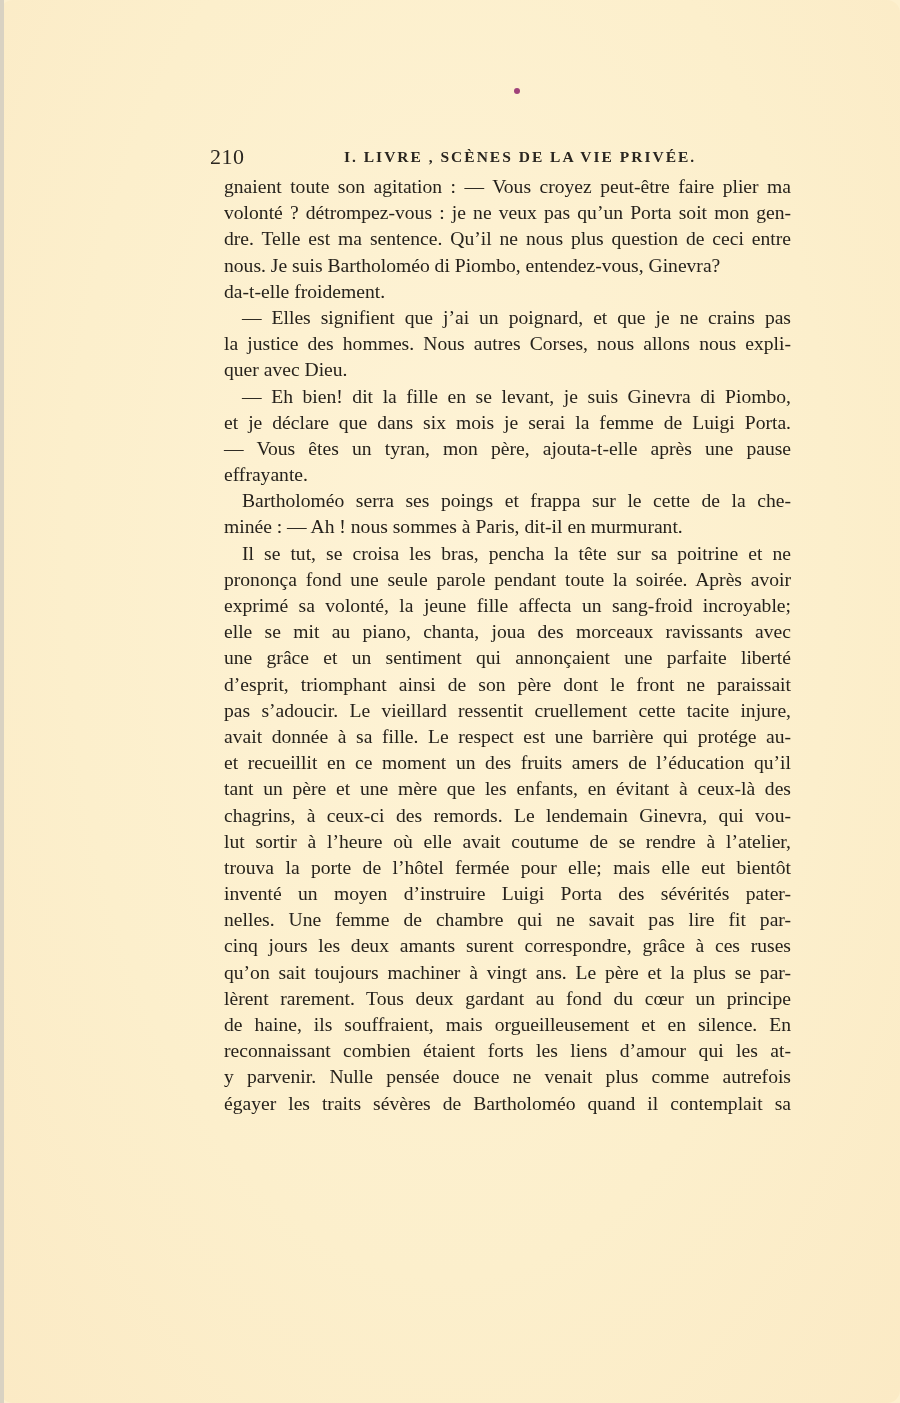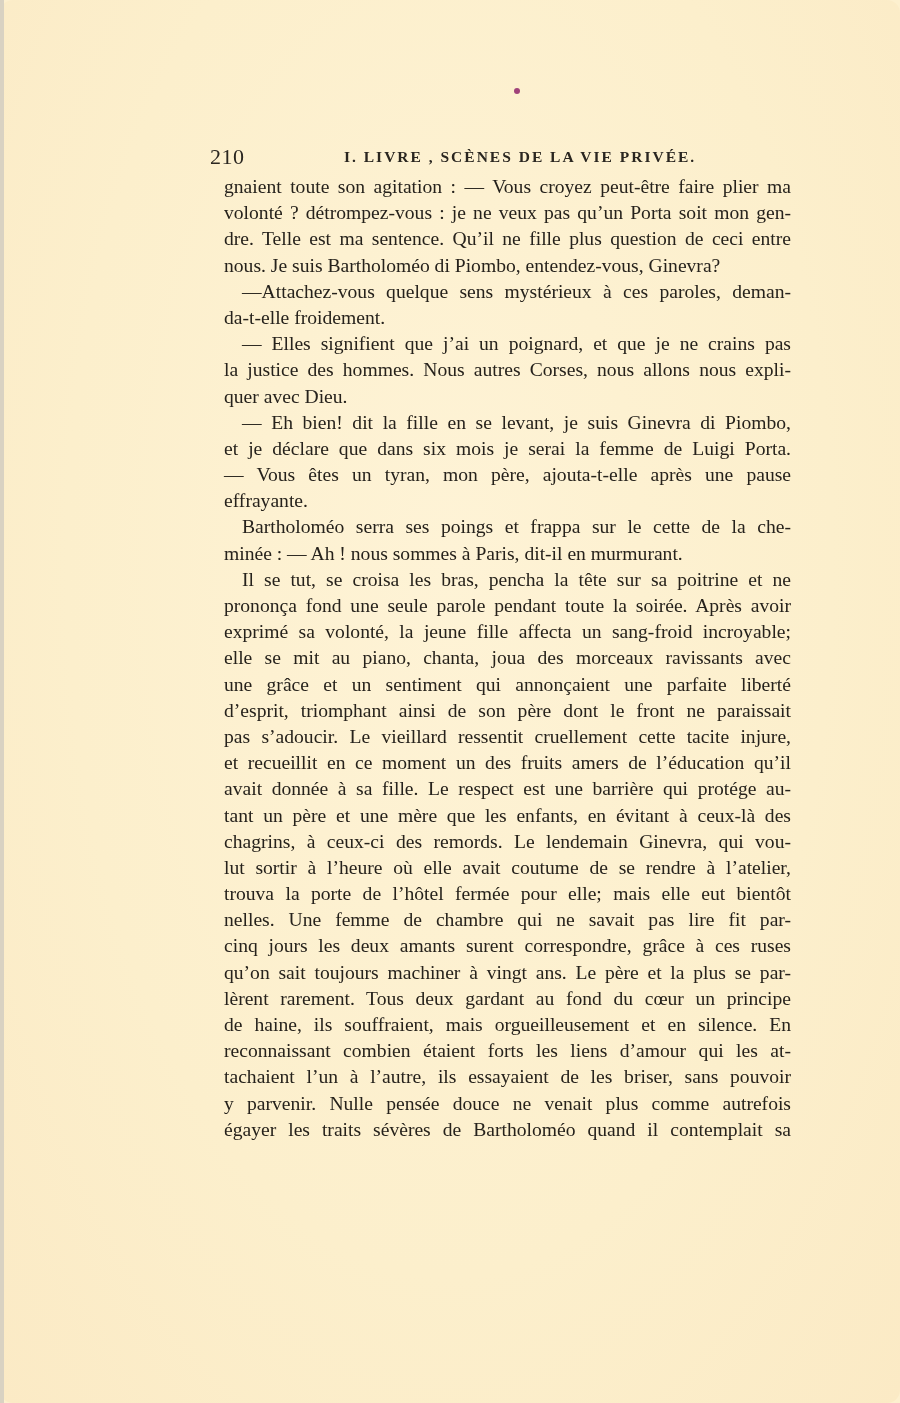--- a/index.html
+++ b/index.html
@@ -99,49 +99,48 @@
   <div class="mark"></div>
 
   <div class="running-head">
     <span class="folio">210</span>
     <span class="head-title">I. LIVRE , SCÈNES DE LA VIE PRIVÉE.</span>
   </div>
 
   <div class="text-block" id="text-block">
       <div class="line">gnaient toute son agitation : — Vous croyez peut-être faire plier ma</div>
       <div class="line">volonté ? détrompez-vous : je ne veux pas qu’un Porta soit mon gen-</div>
-      <div class="line">dre. Telle est ma sentence. Qu’il ne fille plus question de ceci entre</div>
+      <div class="line">dre. Telle est ma sentence. Qu’il ne nous plus question de ceci entre</div>
       <div class="line last">nous. Je suis Bartholoméo di Piombo, entendez-vous, Ginevra?</div>
-      <div class="line indent">—Attachez-vous quelque sens mystérieux à ces paroles, deman-</div>
       <div class="line last">da-t-elle froidement.</div>
       <div class="line indent">— Elles signifient que j’ai un poignard, et que je ne crains pas</div>
       <div class="line">la justice des hommes. Nous autres Corses, nous allons nous expli-</div>
       <div class="line last">quer avec Dieu.</div>
       <div class="line indent">— Eh bien! dit la fille en se levant, je suis Ginevra di Piombo,</div>
       <div class="line">et je déclare que dans six mois je serai la femme de Luigi Porta.</div>
       <div class="line">— Vous êtes un tyran, mon père, ajouta-t-elle après une pause</div>
       <div class="line last">effrayante.</div>
       <div class="line indent">Bartholoméo serra ses poings et frappa sur le cette de la che-</div>
       <div class="line last">minée : — Ah ! nous sommes à Paris, dit-il en murmurant.</div>
       <div class="line indent">Il se tut, se croisa les bras, pencha la tête sur sa poitrine et ne</div>
       <div class="line">prononça fond une seule parole pendant toute la soirée. Après avoir</div>
       <div class="line">exprimé sa volonté, la jeune fille affecta un sang-froid incroyable;</div>
       <div class="line">elle se mit au piano, chanta, joua des morceaux ravissants avec</div>
       <div class="line">une grâce et un sentiment qui annonçaient une parfaite liberté</div>
       <div class="line">d’esprit, triomphant ainsi de son père dont le front ne paraissait</div>
       <div class="line">pas s’adoucir. Le vieillard ressentit cruellement cette tacite injure,</div>
+      <div class="line">avait donnée à sa fille. Le respect est une barrière qui protége au-</div>
       <div class="line">et recueillit en ce moment un des fruits amers de l’éducation qu’il</div>
-      <div class="line">avait donnée à sa fille. Le respect est une barrière qui protége au-</div>
       <div class="line">tant un père et une mère que les enfants, en évitant à ceux-là des</div>
       <div class="line">chagrins, à ceux-ci des remords. Le lendemain Ginevra, qui vou-</div>
       <div class="line">lut sortir à l’heure où elle avait coutume de se rendre à l’atelier,</div>
       <div class="line">trouva la porte de l’hôtel fermée pour elle; mais elle eut bientôt</div>
+      <div class="line">inventé un moyen d’instruire Luigi Porta des sévérités pater-</div>
       <div class="line">nelles. Une femme de chambre qui ne savait pas lire fit par-</div>
       <div class="line">cinq jours les deux amants surent correspondre, grâce à ces ruses</div>
       <div class="line">qu’on sait toujours machiner à vingt ans. Le père et la plus se par-</div>
       <div class="line">lèrent rarement. Tous deux gardant au fond du cœur un principe</div>
       <div class="line">de haine, ils souffraient, mais orgueilleusement et en silence. En</div>
       <div class="line">reconnaissant combien étaient forts les liens d’amour qui les at-</div>
-      <div class="line">tachaient l’un à l’autre, ils essayaient de les briser, sans pouvoir</div>
       <div class="line">y parvenir. Nulle pensée douce ne venait plus comme autrefois</div>
       <div class="line">égayer les traits sévères de Bartholoméo quand il contemplait sa</div>
     </div>
 </div>
 
 </body></html>

